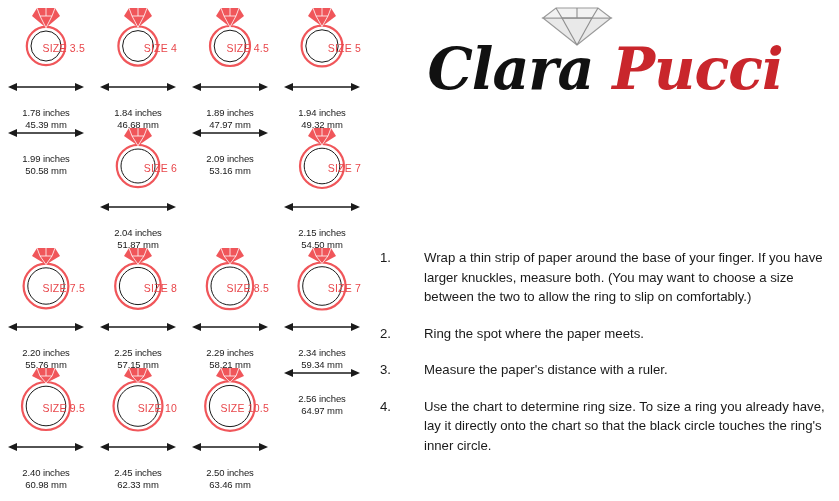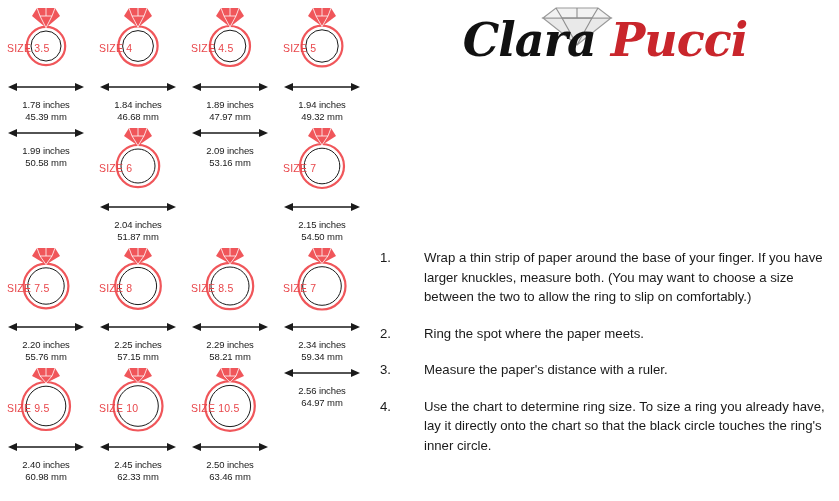--- a/index.html
+++ b/index.html
@@ -53,35 +53,35 @@
     margin-top: 2px;
   }
   .ring-svg {
     display: block;
   }
   .size-label {
     position: absolute;
     left: 0;
     right: 0;
     top: 36px;
-    text-align: left;
+    text-align: right;
     font-size: 10.5px;
     color: #e8464a;
     letter-spacing: .2px;
     font-family: "Liberation Sans", sans-serif;
   }
 
   
   .arrow {
     position: relative;
     height: 12px;
     margin-top: 1px;
   }
   .meas {
-    margin-top: 8px;
+    margin-top: 16px;
     text-align: center;
     font-size: 9.5px;
     line-height: 11.5px;
     color: #1a1a1a;
     letter-spacing: -.1px;
   }
 
   
   .right {
     position: absolute;
@@ -100,25 +100,25 @@
   .logo-diamond {
     position: absolute;
     left: 157px;
     top: 2px;
     width: 80px;
     height: 40px;
   }
   .logo-text {
     position: absolute;
     left: 0;
-    top: 9px;
+    top: 31px;
     width: 450px;
     text-align: center;
     font-family: "DejaVu Serif", serif;
-    font-size: 46px;
+    font-size: 57px;
     font-style: italic;
     font-weight: bold;
     letter-spacing: -1px;
     white-space: nowrap;
   }
   .logo-first { color: #111111; }
   .logo-second { color: #c9262c; }
 
   .guide-title {
     position: absolute;

